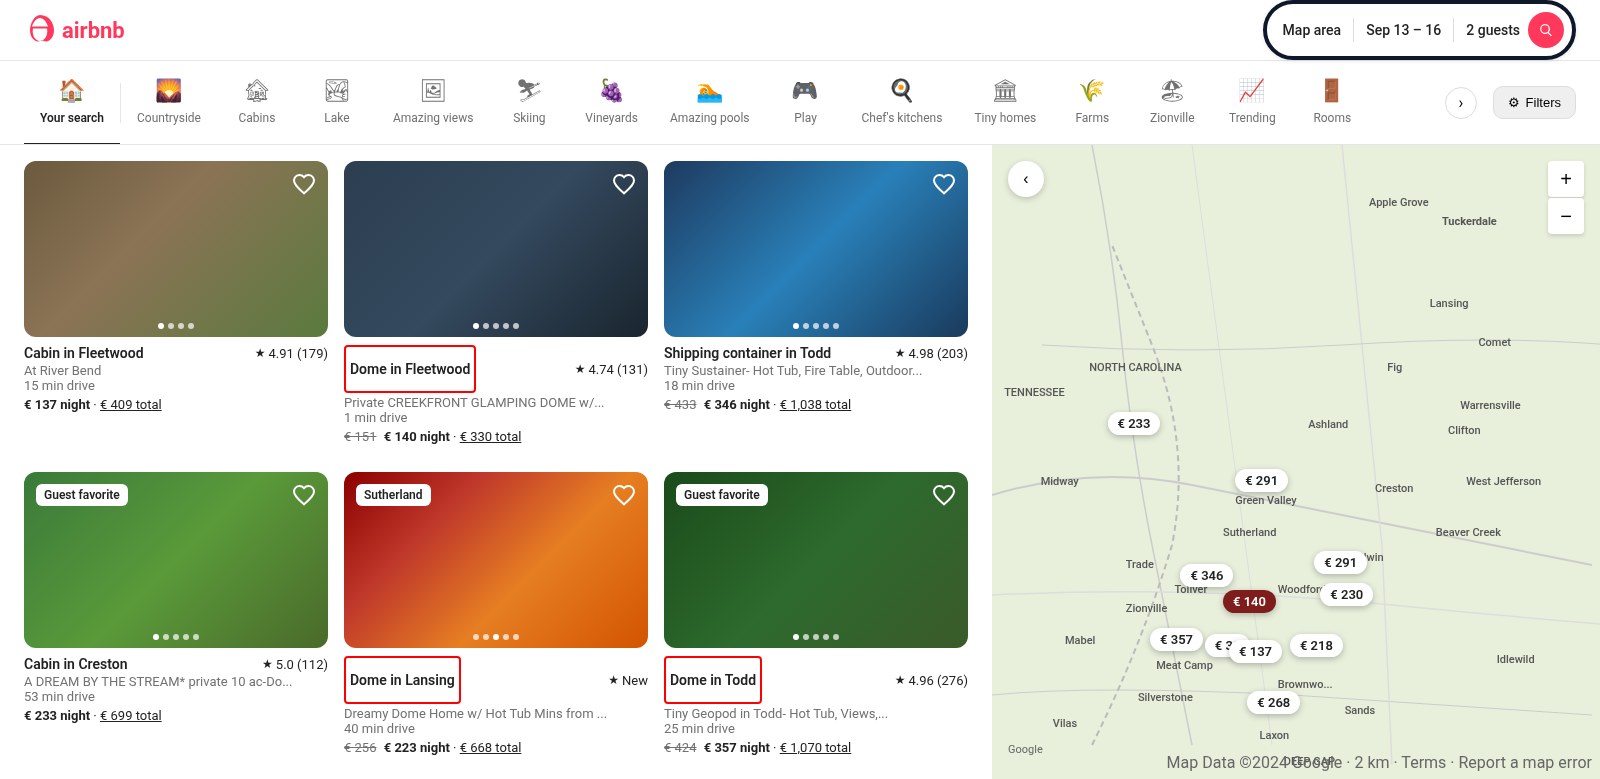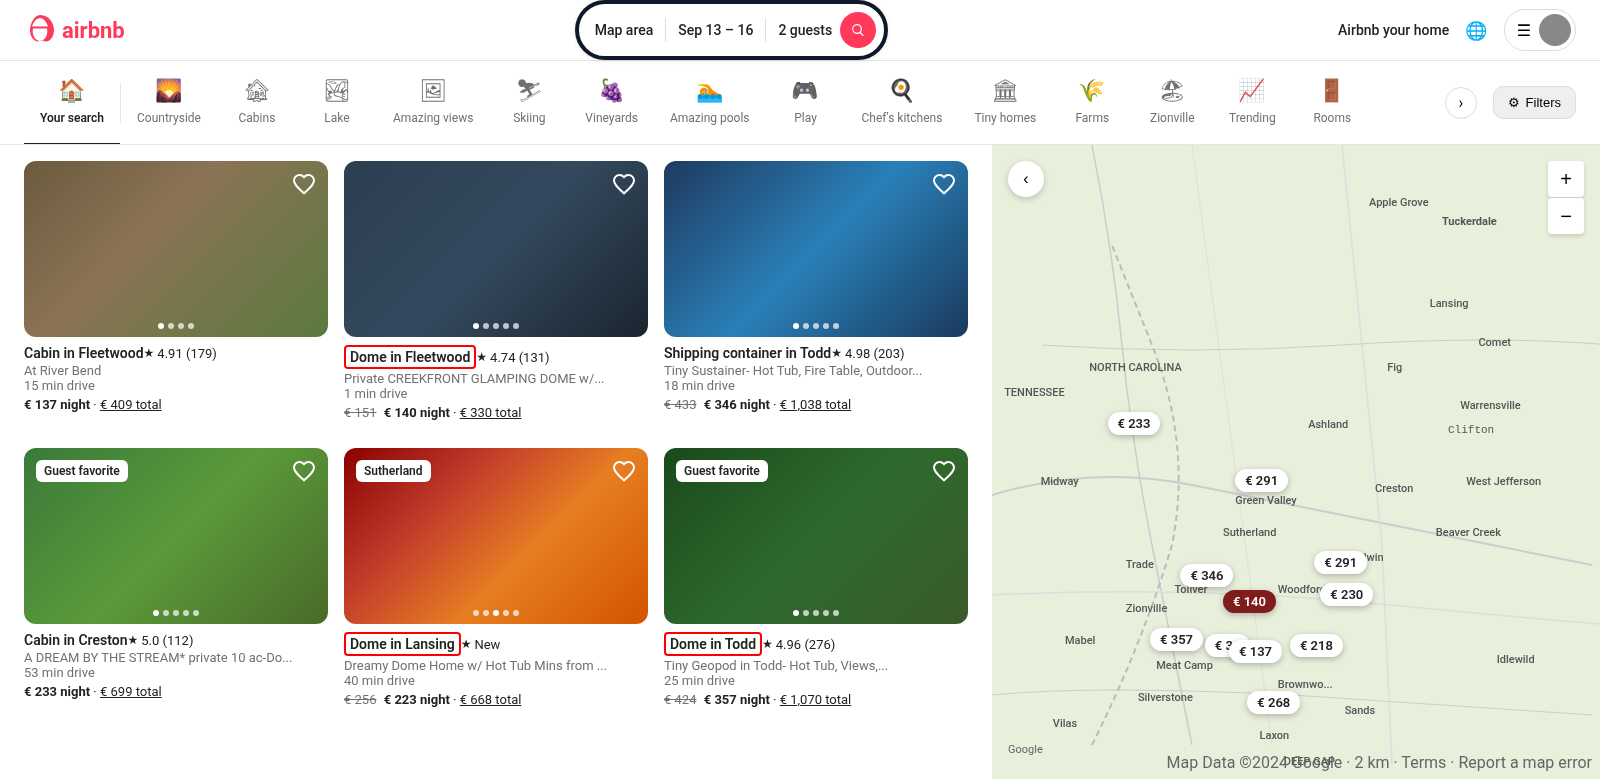--- a/index.html
+++ b/index.html
@@ -232,30 +232,31 @@
       background: white;
       opacity: 0.7;
     }
     .dot.active { opacity: 1; }
 
     .listing-info {
       padding: 8px 0 4px;
     }
     .listing-title-row {
       display: flex;
+      justify-content: space-between;
       align-items: center;
     }
     .listing-title {
       font-size: 14px;
       font-weight: 600;
       color: #222;
     }
     .listing-title.highlighted {
       border: 2px solid red;
-      padding: 2px 4px;
+      padding: 14px 4px;
       border-radius: 4px;
     }
     .rating {
       display: flex;
       align-items: center;
       gap: 3px;
       font-size: 13px;
       color: #222;
     }
     .star { color: #222; font-size: 12px; }
@@ -403,28 +404,20 @@
     <span>Sep 13 – 16</span>
     <div class="sep"></div>
     <span>2 guests</span>
     <button class="search-btn">
       <svg viewBox="0 0 24 24">
           <path d="M10.5 3a7.5 7.5 0 015.645 12.438l4.709 4.708-1.415 1.415-4.708-4.709A7.5 7.5 0 1110.5 3zm0 2a5.5 5.5 0 100 11 5.5 5.5 0 000-11z"></path>
         </svg>
     </button>
   </div>
 
-  <div class="header-right">
-    <span class="airbnb-home">Airbnb your home</span>
-    <div style="cursor:pointer;font-size:18px;">🌐</div>
-    <div class="user-menu">
-      <div style="font-size:16px;">☰</div>
-      <div class="user-avatar"></div>
-    </div>
-  </div>
 </header>
 
 <nav class="cat-nav">
   <div class="cat-nav-items" id="cat-nav-items">
   <div class="cat-item active">
         <span class="cat-icon">🏠</span>
         <span class="cat-label">Your search</span>
       </div>
       <div class="divider-line"></div>
       <div class="cat-item">
@@ -676,21 +669,21 @@
         <path d="M 100,600 Q 150,500 180,400 Q 200,300 160,200 Q 140,150 120,100" stroke="#bbb" stroke-width="2" fill="none" stroke-dasharray="6,4"></path>
       </svg>
 
       <div id="map-labels">
           <div class="map-label" style="left: 62%; top: 8%;">Apple Grove</div>
           <div class="map-label" style="left: 74%; top: 11%; font-weight: bold;">Tuckerdale</div>
           <div class="map-label" style="left: 72%; top: 24%;">Lansing</div>
           <div class="map-label" style="left: 80%; top: 30%;">Comet</div>
           <div class="map-label" style="left: 77%; top: 40%;">Warrensville</div>
           <div class="map-label" style="left: 52%; top: 43%;">Ashland</div>
-          <div class="map-label" style="left: 75%; top: 44%; font-family: Liberation Mono, monospace;">Clifton</div>
+          <div class="map-label" style="left: 75%; top: 44%;">Clifton</div>
           <div class="map-label" style="left: 2%; top: 38%;">TENNESSEE</div>
           <div class="map-label" style="left: 16%; top: 34%;">NORTH CAROLINA</div>
           <div class="map-label" style="left: 63%; top: 53%;">Creston</div>
           <div class="map-label" style="left: 78%; top: 52%;">West Jefferson</div>
           <div class="map-label" style="left: 40%; top: 55%;">Green Valley</div>
           <div class="map-label" style="left: 38%; top: 60%;">Sutherland</div>
           <div class="map-label" style="left: 8%; top: 52%;">Midway</div>
           <div class="map-label" style="left: 22%; top: 65%;">Trade</div>
           <div class="map-label" style="left: 73%; top: 60%;">Beaver Creek</div>
           <div class="map-label" style="left: 30%; top: 69%;">Toliver</div>

